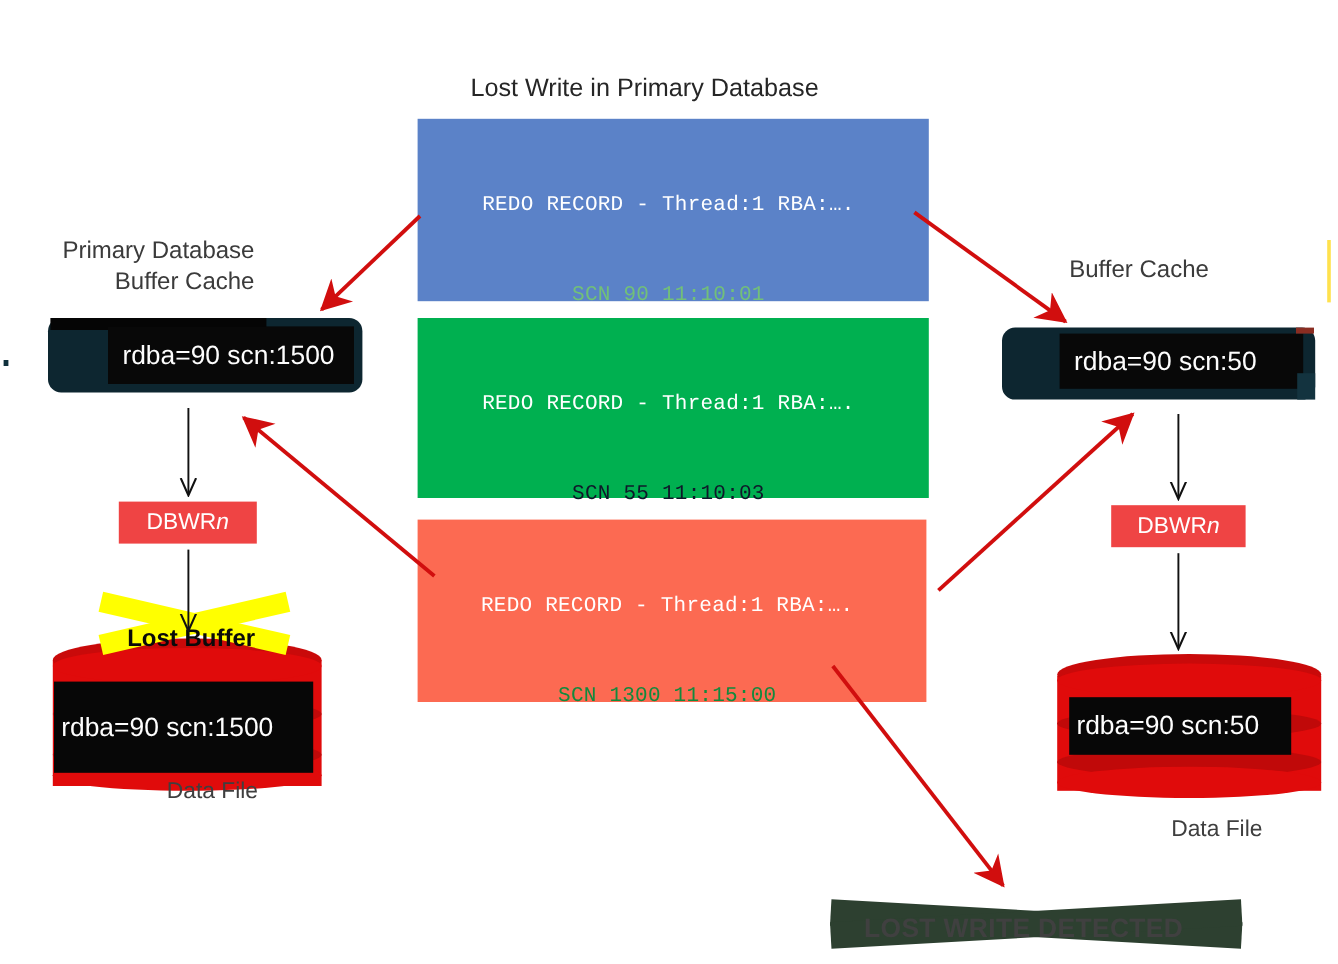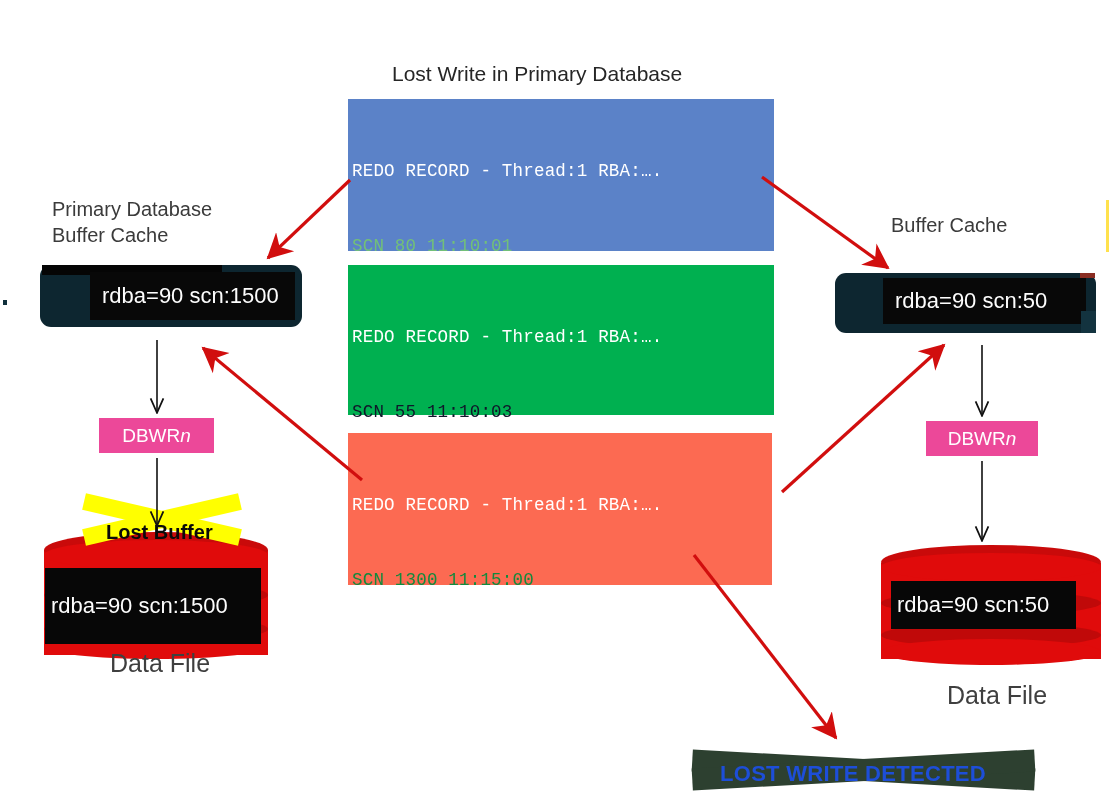--- a/index.html
+++ b/index.html
@@ -3,95 +3,95 @@
 <meta charset="utf-8">
 <style>
   html,body{margin:0;padding:0;background:#ffffff;}
   body{width:1115px;height:803px;position:relative;overflow:hidden;
        font-family:"Liberation Sans",sans-serif;}
   .stage{position:absolute;left:0;top:0;width:1115px;height:572px;}
 
   
   .title{position:absolute;font-size:21px;color:#262626;white-space:nowrap;}
   .sect-title{position:absolute;font-size:20px;color:#3b3b3b;line-height:26px;}
-  .caption{position:absolute;font-size:25px;color:#3f3f3f;white-space:nowrap;}
+  .caption{position:absolute;font-size:19px;color:#3f3f3f;white-space:nowrap;margin-left:29px;}
 
   
   .redo{position:absolute;box-sizing:border-box;padding:10px 12px 0 4px;
         font-family:"Liberation Mono",monospace;font-size:17.5px;line-height:25px;
-        letter-spacing:.2px;color:#ffffff;white-space:pre;}
+        letter-spacing:.2px;color:#ffffff;white-space:pre;text-align:center;}
   .redo .g{color:#72c078;}
   .redo.green-box .g{color:#0f172a;}
   .redo.red-box .g{color:#118a3d;}
 
   
   .cache{position:absolute;background:#0d2630;border-radius:11px;}
   .cache .inner{position:absolute;background:#080808;}
   .cache .inner span{position:absolute;left:12px;top:50%;transform:translateY(-50%);
         color:#fdfdfd;font-size:22px;white-space:nowrap;}
   .cache .strip{position:absolute;background:#050505;}
   .cache .nick{position:absolute;background:#13333f;}
 
   
-  .dbwr{position:absolute;background:#ec4899;color:#ffffff;font-size:19px;
+  .dbwr{position:absolute;background:#ef4444;color:#ffffff;font-size:19px;
         display:flex;align-items:center;justify-content:center;}
   .dbwr i{font-style:italic;}
 
   
   .cyl{position:absolute;}
   .cyl .disc{position:absolute;width:100%;border-radius:50%/50%;}
   .cyl .body{position:absolute;width:100%;}
   .cyl .panel{position:absolute;background:#070707;}
   .cyl .panel span{position:absolute;left:6px;top:50%;transform:translateY(-50%);
         color:#fdfdfd;font-size:22px;white-space:nowrap;}
 
   
   .xbar{position:absolute;background:#ffff00;}
   .lw-label{position:absolute;font-size:20px;font-weight:bold;color:#0a0a0a;
         white-space:nowrap;}
 
   
   .dbar{position:absolute;background:#2d4030;}
-  .dlabel{position:absolute;font-size:22px;font-weight:bold;color:#1d4ed8;
+  .dlabel{position:absolute;font-size:22px;font-weight:bold;color:#404040;
         white-space:nowrap;letter-spacing:.3px;}
 
   svg.overlay{position:absolute;left:0;top:0;width:1115px;height:803px;
         pointer-events:none;}
   .sliver{position:absolute;background:#ffe14d;}
   .speck{position:absolute;background:#10303c;}
 </style>
 </head>
 <body>
 
 <div class="stage">
 
   <div class="title" style="left:392px;top:62px;">Lost Write in Primary Database</div>
 
   <div class="redo blue-box" style="left:348px;top:99px;width:426px;height:152px;background:#5b82c8;">
     <div>REDO RECORD - Thread:1 RBA:….</div>
-    <div class="g">SCN 80 11:10:01</div>
+    <div class="g">SCN 90 11:10:01</div>
     <div>CHANGE#3 DBA:90 SCN:3 OP:11.5</div>
     <div>Update</div>
   </div>
 
   <div class="redo green-box" style="left:348px;top:265px;width:426px;height:150px;background:#00b050;">
     <div>REDO RECORD - Thread:1 RBA:….</div>
     <div class="g">SCN 55 11:10:03</div>
     <div>CHANGE#3 DBA:90 SCN:3 OP:23.1</div>
     <div>Block Written Block SCN=50</div>
   </div>
 
   <div class="redo red-box" style="left:348px;top:433px;width:424px;height:152px;background:#fc6a52;">
     <div>REDO RECORD - Thread:1 RBA:….</div>
     <div class="g">SCN 1300 11:15:00</div>
     <div>CHANGE#3 DBA:90 SCN:3 OP:11.3</div>
     <div>Delete</div>
   </div>
 
-  <div class="sect-title" style="left:52px;top:196px;">
+  <div class="sect-title" style="left:52px;top:196px;text-align:right;">
     <div>Primary Database</div>
     <div>Buffer Cache</div>
   </div>
 
   <div class="cache" style="left:40px;top:265px;width:262px;height:62px;">
     <div class="strip" style="left:2px;top:0px;width:180px;height:10px;"></div>
     <div class="inner" style="left:50px;top:7px;width:205px;height:48px;">
       <span>rdba=90 scn:1500</span>
     </div>
   </div>

